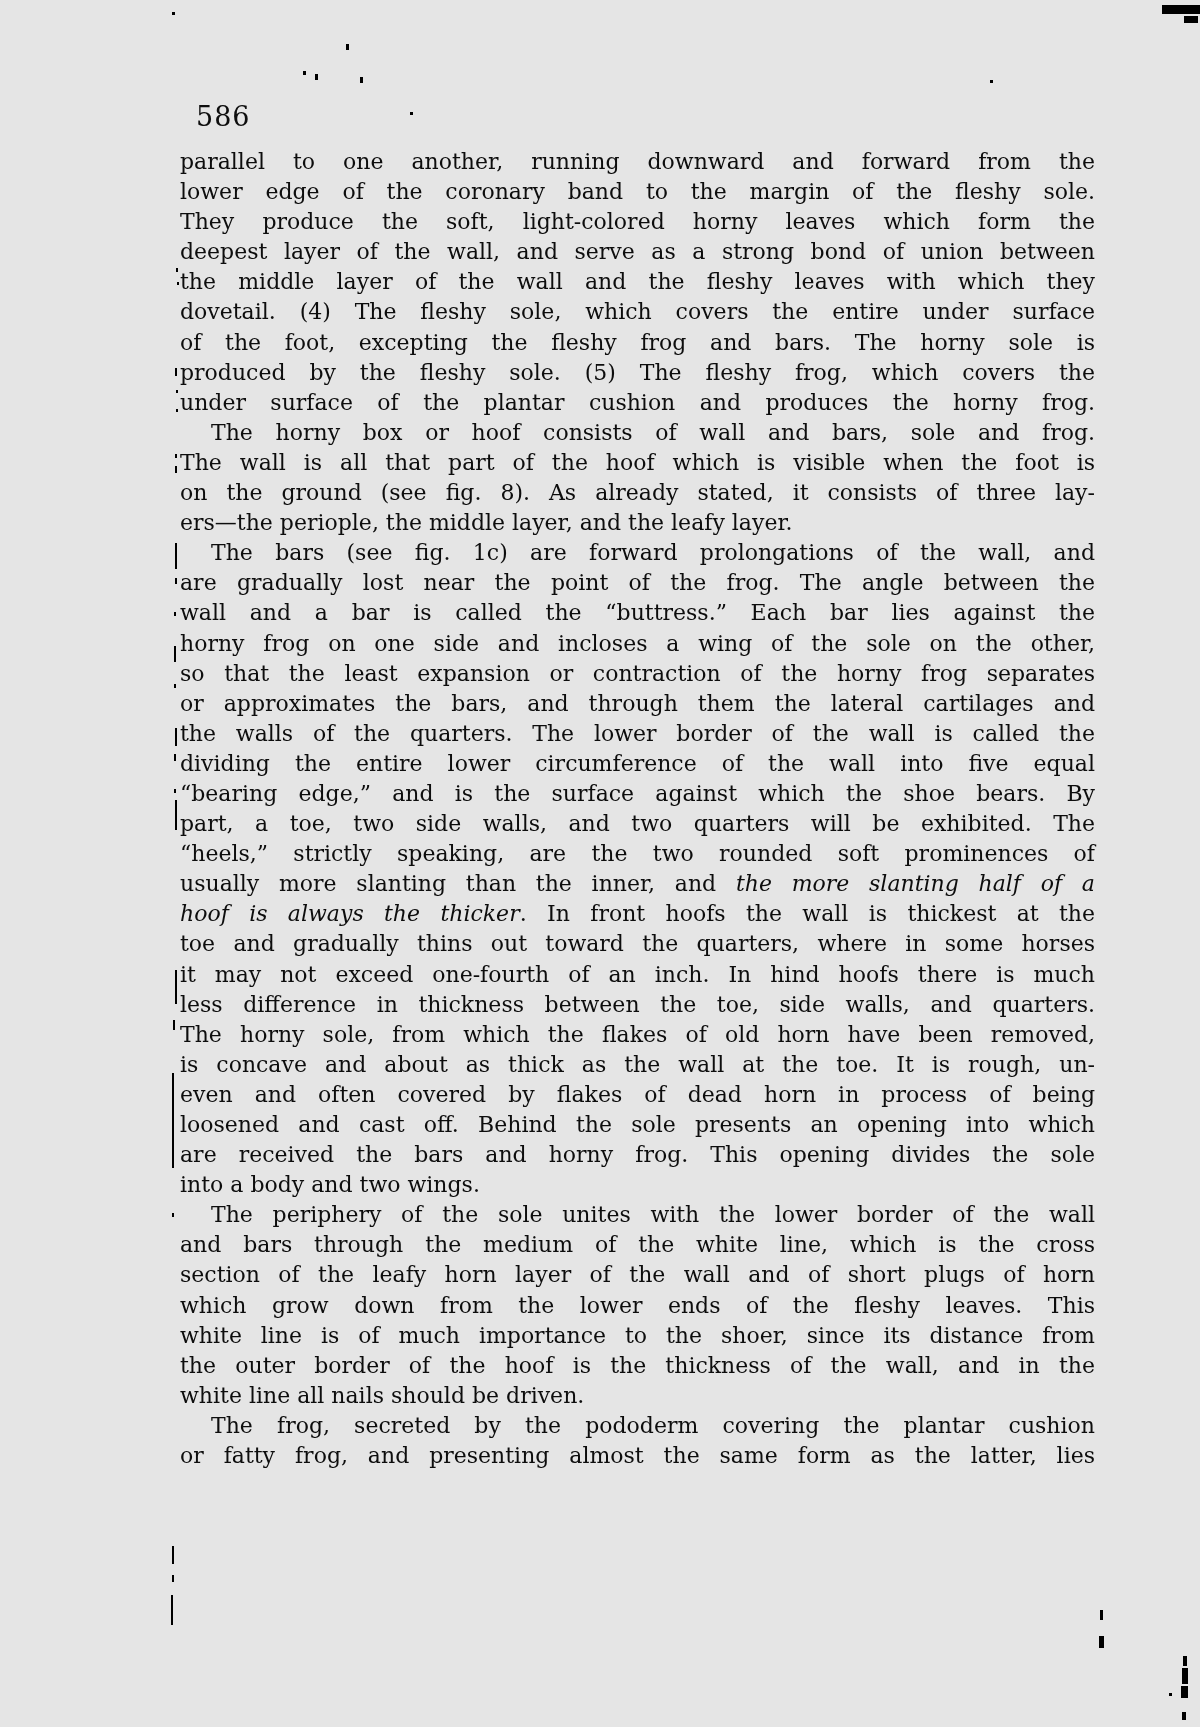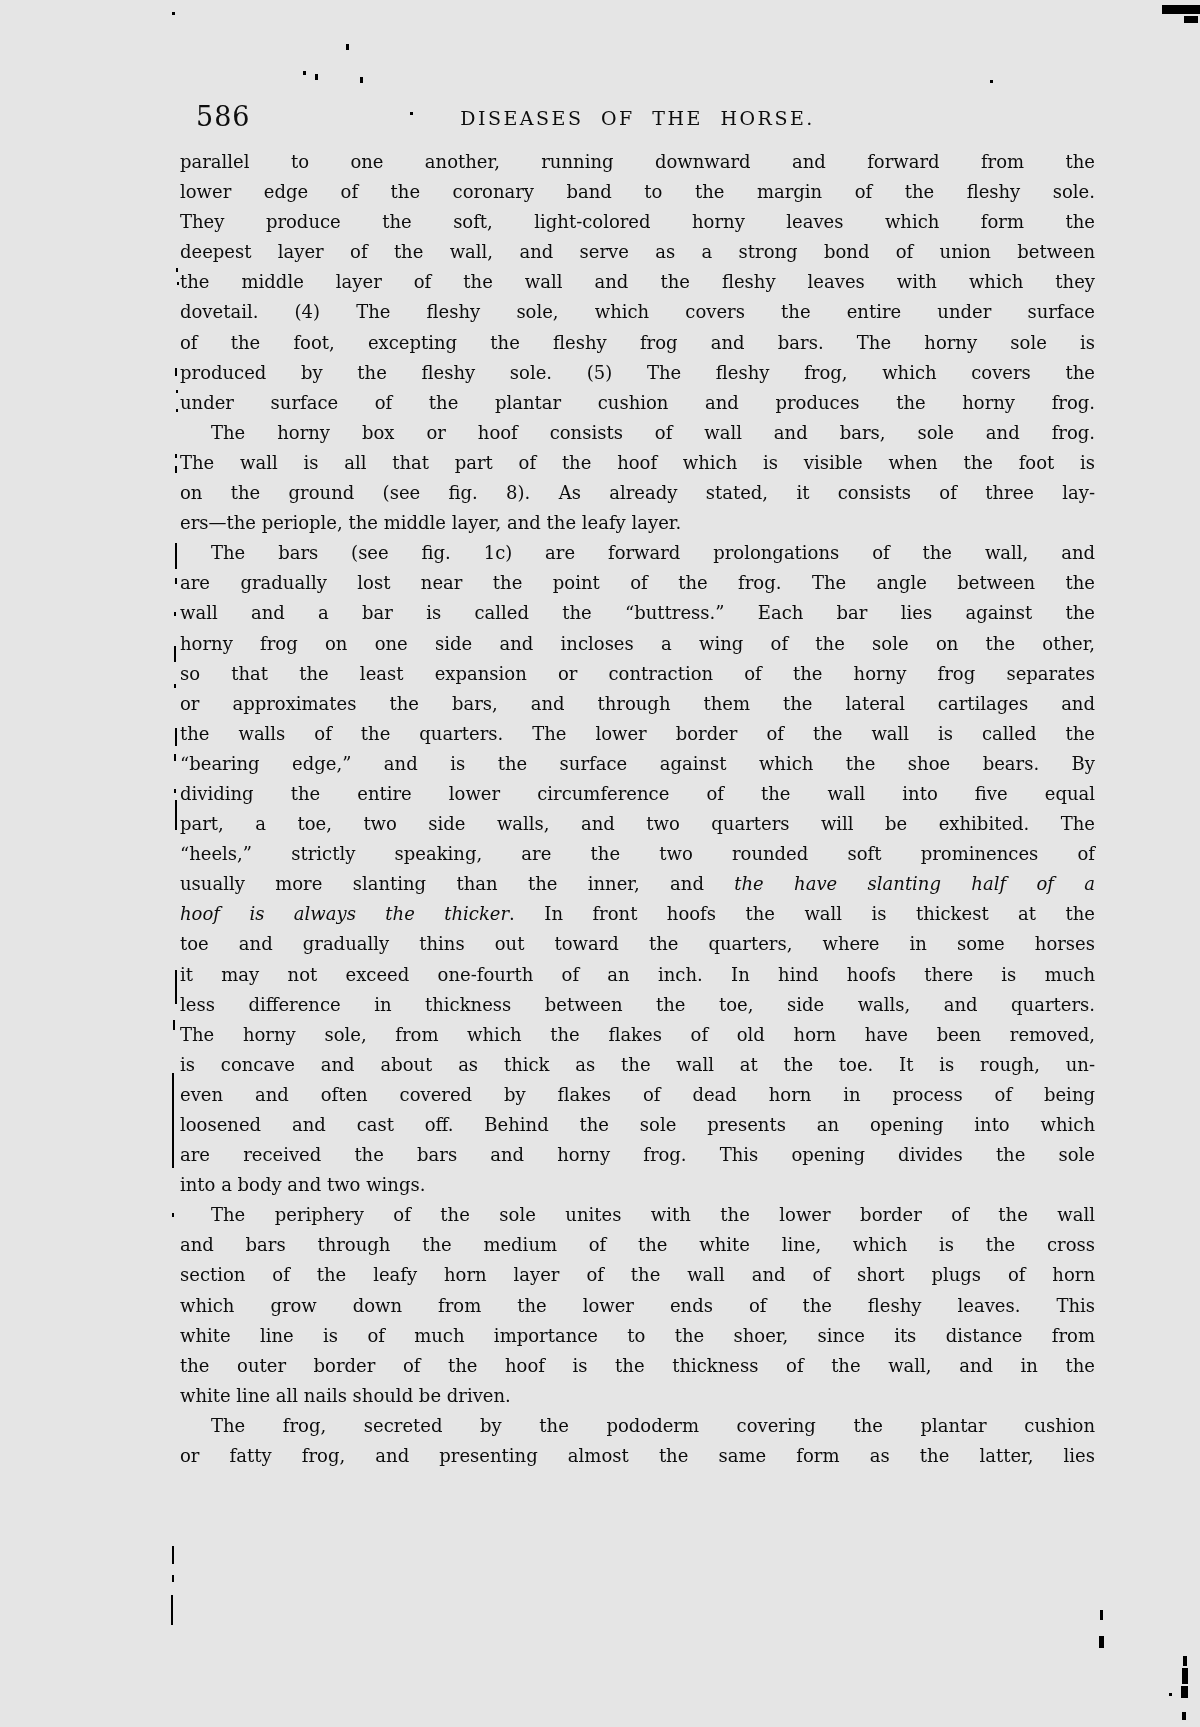--- a/index.html
+++ b/index.html
@@ -34,21 +34,21 @@
     text-align: center;
     font-size: 19px;
     letter-spacing: 2.5px;
     word-spacing: 9px;
   }
   .text-block {
     position: absolute;
     left: 180px;
     top: 147px;
     width: 915px;
-    font-size: 18px;
+    font-size: 22px;
     line-height: 30.1px;
   }
   .para { margin: 0; }
   .para.indent .line:first-child { text-indent: 31px; }
   .line {
     text-align: justify;
     text-align-last: justify;
     white-space: normal;
     height: 30.1px;
     overflow: visible;
@@ -58,21 +58,20 @@
   .bd { font-weight: normal; }
   .artifacts { position: absolute; left: 0; top: 0; width: 100%; height: 100%; pointer-events: none; }
   .speck { position: absolute; background: #000000; }
 </style>
 </head>
 <body>
 
 <div class="page">
   <div class="page-header">
     <div class="page-number">586</div>
-    <div class="running-title">DISEASES OF THE HORSE.</div>
   </div>
   <div class="text-block">
       <div class="para">
         <div class="line"><span>parallel to one another, running downward and forward from the</span></div>
         <div class="line"><span>lower edge of the coronary band to the margin of the fleshy sole.</span></div>
         <div class="line"><span>They produce the soft, light-colored horny leaves which form the</span></div>
         <div class="line"><span>deepest layer of the wall, and serve as a strong bond of union between</span></div>
         <div class="line"><span>the middle layer of the wall and the fleshy leaves with which they</span></div>
         <div class="line"><span>dovetail. (4) The fleshy sole, which covers the entire under surface</span></div>
         <div class="line"><span>of the foot, excepting the fleshy frog and bars. The horny sole is</span></div>
@@ -86,25 +85,25 @@
         <div class="line last"><span>ers—the periople, the middle layer, and the leafy layer.</span></div>
       </div>
       <div class="para indent">
         <div class="line"><span>The bars (see fig. 1c) are forward prolongations of the wall, and</span></div>
         <div class="line"><span>are gradually lost near the point of the frog.  The angle between the</span></div>
         <div class="line"><span>wall and a bar is called the “buttress.”  Each bar lies against the</span></div>
         <div class="line"><span>horny frog on one side and incloses a wing of the sole on the other,</span></div>
         <div class="line"><span>so that the least expansion or contraction of the horny frog separates</span></div>
         <div class="line"><span>or approximates the bars, and through them the lateral cartilages and</span></div>
         <div class="line"><span>the walls of the quarters.  The lower border of the wall is called the</span></div>
+        <div class="line"><span>dividing the entire lower circumference of the wall into five equal</span></div>
         <div class="line"><span>“bearing edge,” and is the surface against which the shoe bears.  By</span></div>
-        <div class="line"><span>dividing the entire lower circumference of the wall into five equal</span></div>
         <div class="line"><span>part, a toe, two side walls, and two quarters will be exhibited.  The</span></div>
         <div class="line"><span>“heels,” strictly speaking, are the two rounded soft prominences of</span></div>
-        <div class="line"><span>usually more slanting than the inner, and </span><span class="it">the have slanting half of a</span></div>
+        <div class="line"><span>usually more slanting than the inner, and </span><span class="it">the more slanting half of a</span></div>
         <div class="line"><span class="it">hoof is always the thicker</span><span>.  In front hoofs the wall is thickest at the</span></div>
         <div class="line"><span>toe and gradually thins out toward the quarters, where in some horses</span></div>
         <div class="line"><span>it may not exceed one-fourth of an inch.  In hind hoofs there is much</span></div>
         <div class="line"><span>less difference in thickness between the toe, side walls, and quarters.</span></div>
         <div class="line"><span>The horny sole, from which the flakes of old horn have been removed,</span></div>
         <div class="line"><span>is concave and about as thick as the wall at the toe.  It is rough, un-</span></div>
         <div class="line"><span>even and often covered by flakes of dead horn in process of being</span></div>
         <div class="line"><span>loosened and cast off.  Behind the sole presents an opening into which</span></div>
         <div class="line"><span>are received the bars and horny frog.  This opening divides the sole</span></div>
         <div class="line last"><span>into a body and two wings.</span></div>

